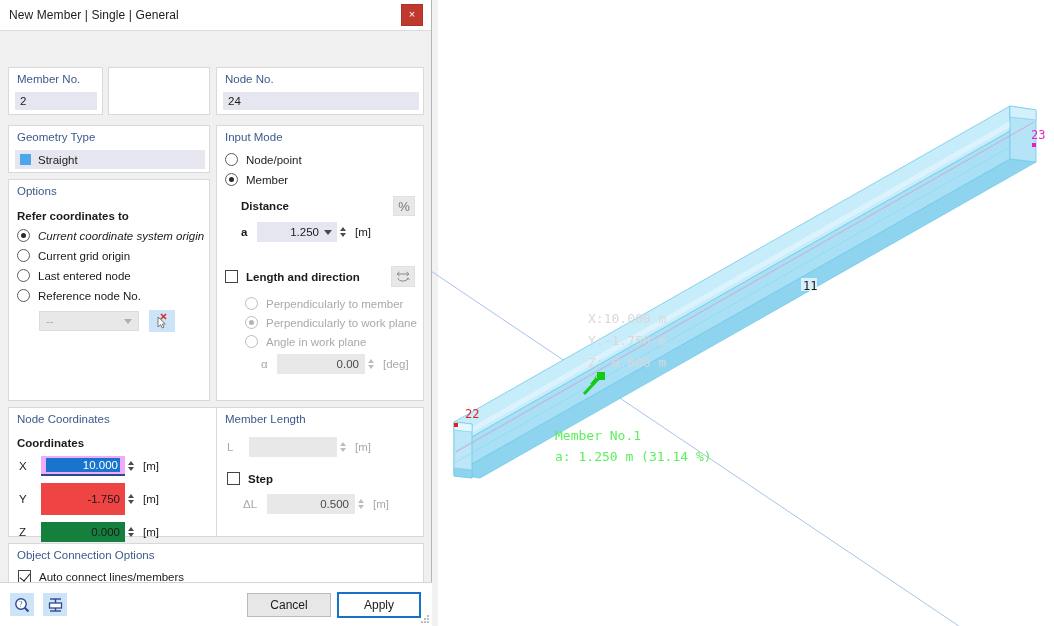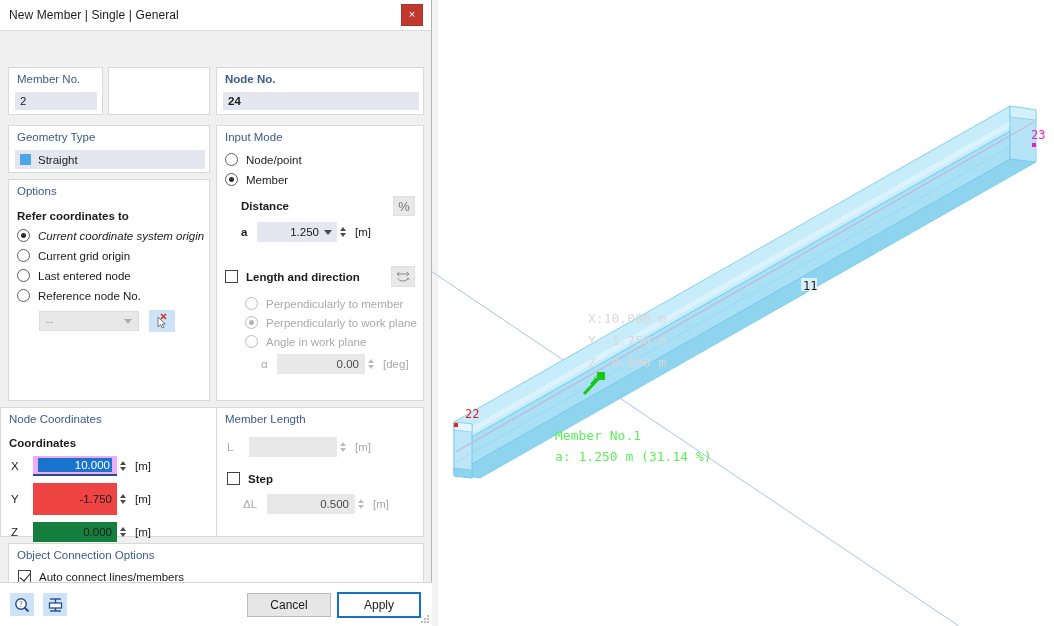--- a/index.html
+++ b/index.html
@@ -270,21 +270,21 @@
 
     <div class="body">
 
       <div class="card" style="left:8px; top:36px; width:95px; height:48px;">
         <div class="grp-title">Member No.</div>
         <div class="roField valL" style="position:absolute; left:6px; top:24px; width:82px; height:18px;">2</div>
       </div>
 
       <div class="card" style="left:108px; top:36px; width:102px; height:48px;"></div>
 
-      <div class="card" style="left:216px; top:36px; width:208px; height:48px;font-weight:bold;">
+      <div class="card" style="left:216px; top:36px; width:208px; height:48px;">
         <div class="grp-title">Node No.</div>
         <div class="roField valL" style="position:absolute; left:6px; top:24px; width:196px; height:18px;">24</div>
       </div>
 
       <div class="card" style="left:8px; top:94px; width:202px; height:48px;">
         <div class="grp-title">Geometry Type</div>
         <div class="roField row" style="position:absolute; left:6px; top:24px; width:190px; height:19px; gap:7px;">
           <span style="width:11px;height:11px;background:#4da6e8;display:inline-block;flex:none;"></span>
           <span class="lbl">Straight</span>
         </div>
@@ -390,21 +390,21 @@
             <span class="lbl dis" style="flex:1;text-align:right;color:#4a4a4a;">0.00</span>
           </div>
           <span class="spin dis">
               <i class="up"></i>
               <i class="dn"></i>
             </span>
           <span class="unit dis">[deg]</span>
         </div>
       </div>
 
-      <div class="card" style="left:0; top:376px; width:233px; height:130px;">
+      <div class="card" style="left:8px; top:376px; width:233px; height:130px;">
         <div class="grp-title">Node Coordinates</div>
         <div class="sub-label" style="padding-top:12px;">Coordinates</div>
 
         <div class="row" style="margin:7px 0 0 10px;">
           <span class="lbl" style="width:22px;">X</span>
           <div class="row" style="width:84px;height:20px;background:#f0abfc;padding:0 5px;box-sizing:border-box;border-bottom:2px solid #2b4a8b;">
             <span style="flex:1;text-align:right;font-size:11.5px;background:#1874cd;color:#ffffff;padding:1px 2px;">10.000</span>
           </div>
           <span class="spin">
               <i class="up"></i>

